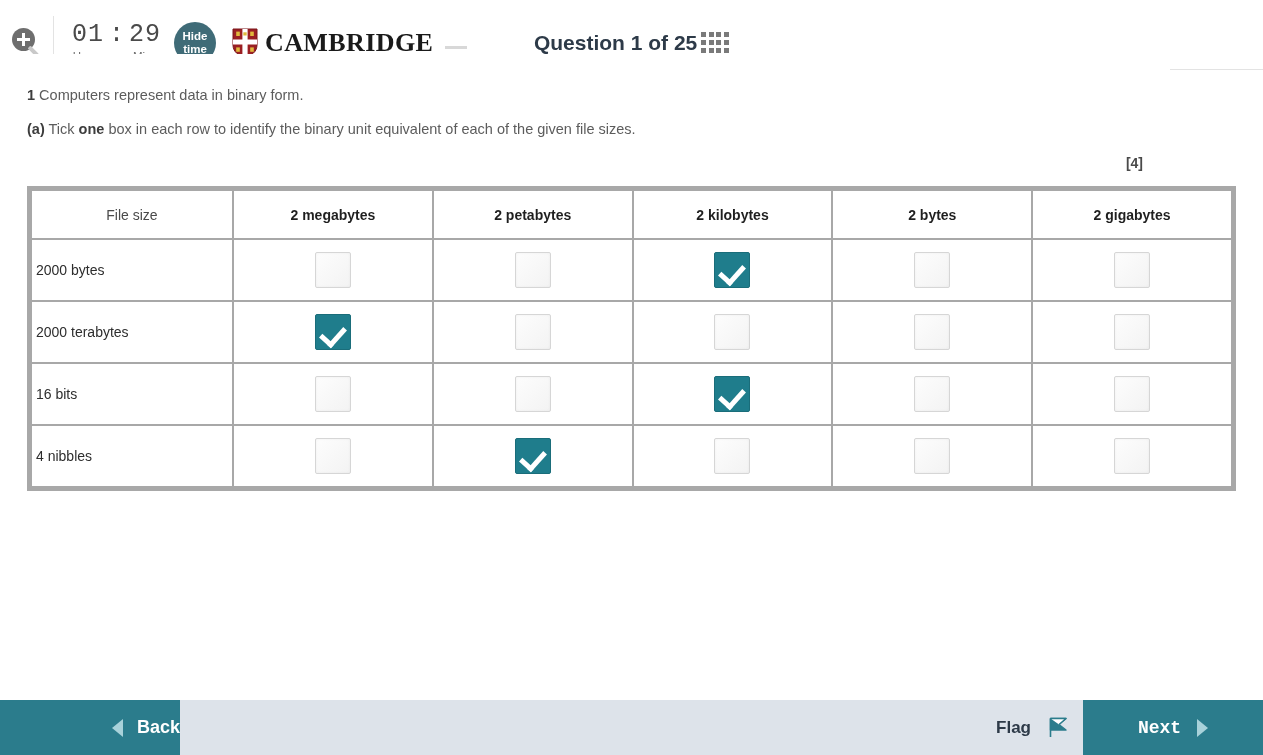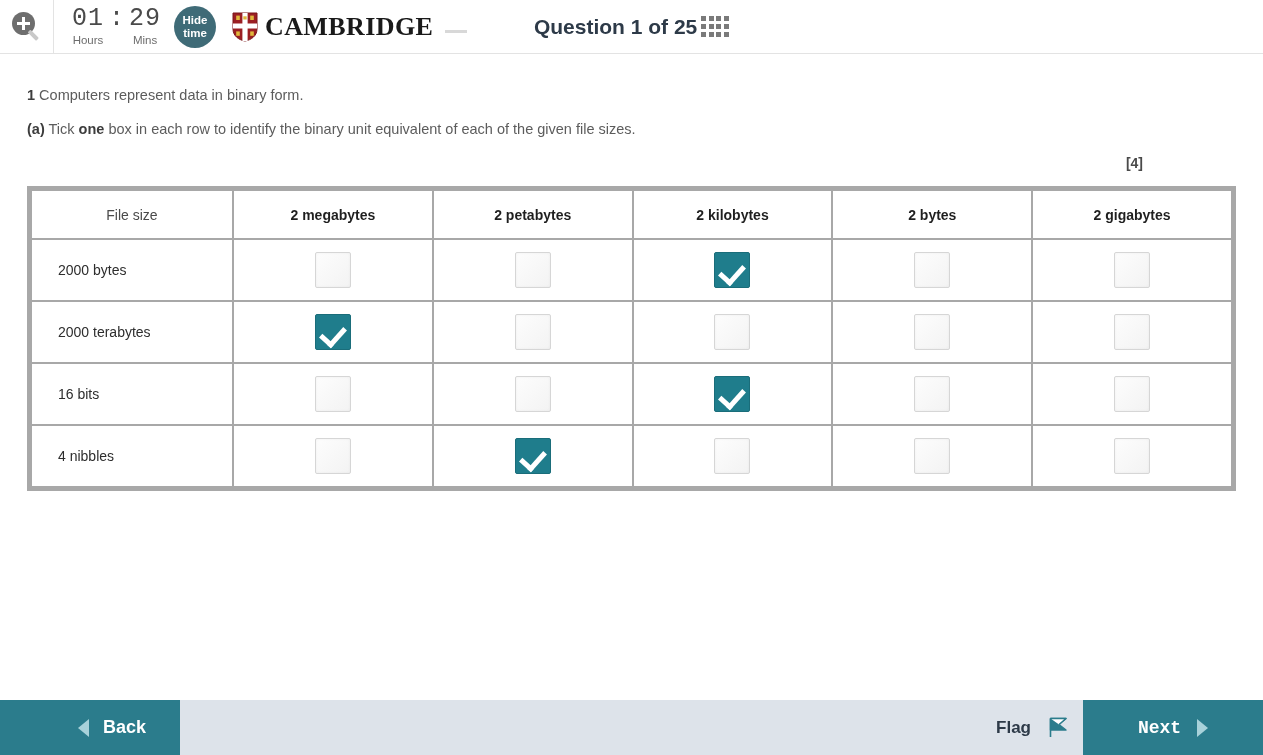--- a/index.html
+++ b/index.html
@@ -6,21 +6,21 @@
   html, body {
     width: 1263px; height: 755px;
     background: #ffffff;
     font-family: "Liberation Sans", sans-serif;
     overflow: hidden;
   }
   .app { position: relative; width: 1263px; height: 755px; background:#fff; }
 
   
   .header {
-    position: absolute; top:0; left:0; width:1263px; height:54px;
+    position: absolute; top:16px; left:0; width:1263px; height:54px;
     background:#fff; border-bottom:1px solid #e3e3e3;
     display:flex; align-items:center;
   }
   .zoom-btn {
     width:54px; height:54px; display:flex; align-items:center; justify-content:center;
     border-right:1px solid #e3e3e3; flex:0 0 auto;
   }
   .magnifier { position:relative; width:30px; height:30px; }
   .magnifier .lens {
     position:absolute; top:0; left:0; width:23px; height:23px; border-radius:50%;
@@ -94,21 +94,21 @@
     position:absolute; left:27px; top:132px; width:1209px;
     background:#a8a8a8; padding:2px; border:1px solid #a8a8a8;
   }
   .tbl { width:100%; border-collapse:separate; border-spacing:2px; table-layout:fixed; }
   .tbl td {
     background:#ffffff; vertical-align:middle; height:50px;margin-top:33px;
   }
   .tbl tr.hdr td { height:47px; text-align:center; font-size:14px; font-weight:bold; color:#1f1f1f; }
   .tbl tr.hdr td.first { font-weight:normal; color:#4a4a4a; }
   .tbl tr.body td { height:60px; }
-  .tbl td.rowlabel { padding-left:26px; font-size:14px; color:#2d2d2d; }
+  .tbl td.rowlabel { padding-left:4px; font-size:14px; color:#2d2d2d; }
   .tbl td.cell { text-align:center; }
   .col-first { width:200px; }
 
   .box {
     display:inline-block; width:36px; height:36px; border-radius:2px; cursor:pointer;
     vertical-align:middle;
   }
   .box.off {
     background:linear-gradient(135deg,#fdfdfd,#f3f3f3);
     border:1px solid #d6d6d6;
@@ -121,21 +121,21 @@
   .box.on:after {
     content:""; position:absolute; left:9px; top:7px;
     width:11px; height:19px; border:solid #ffffff;
     border-width:0 5px 5px 0; transform:rotate(42deg);
   }
 
   
   .footer { position:absolute; left:0; top:700px; width:1263px; height:55px; background:#dde3ea; }
   .btn-back {
     position:absolute; left:0; top:0; width:180px; height:55px; background:#2b7c8c;
-    display:flex; align-items:center; justify-content:center; gap:14px; cursor:pointer;padding-left:44px;
+    display:flex; align-items:center; justify-content:flex-end; gap:14px; cursor:pointer;padding-left:44px;
   }
   .btn-back .label { color:#ffffff; font-size:18px; font-weight:bold; }
   .tri-left {
     width:0; height:0; border-top:9px solid transparent; border-bottom:9px solid transparent;
     border-right:11px solid #a8d2da;
   }
   .btn-next {
     position:absolute; right:0; top:0; width:180px; height:55px; background:#2b7c8c;
     display:flex; align-items:center; justify-content:center; gap:16px; cursor:pointer;
   }

